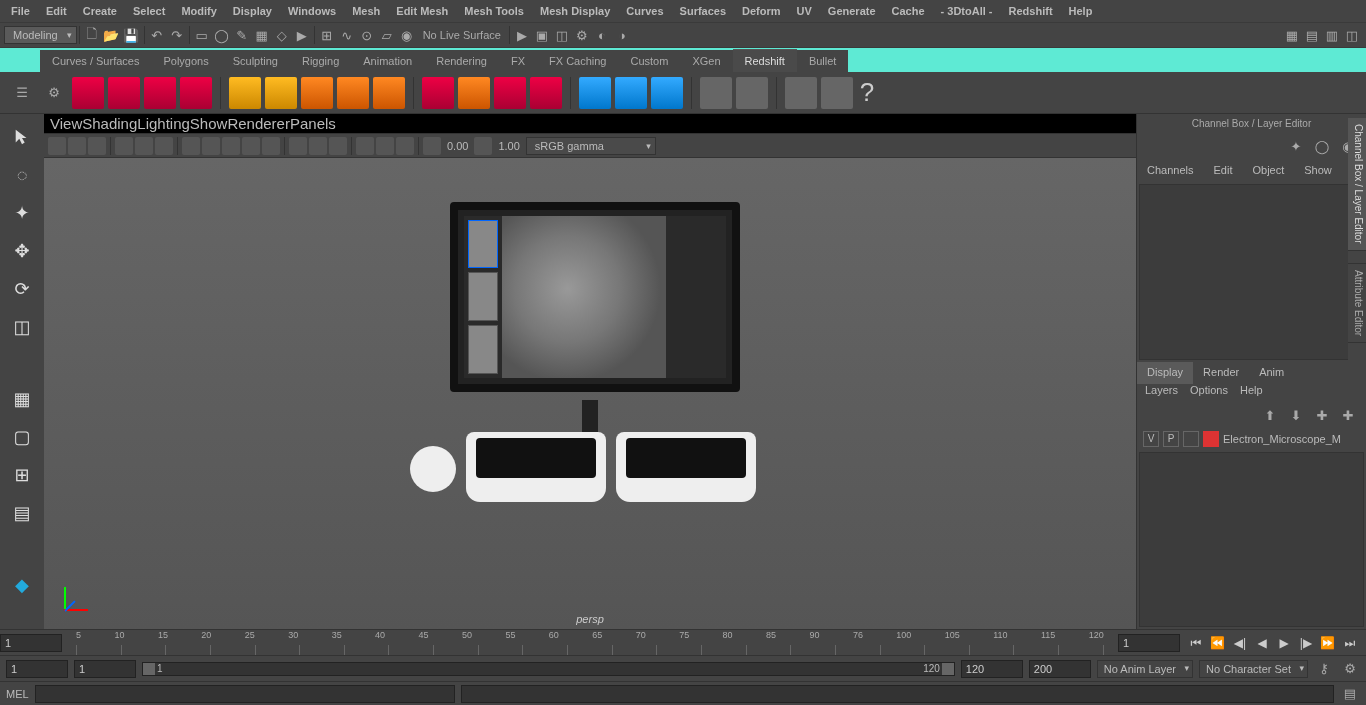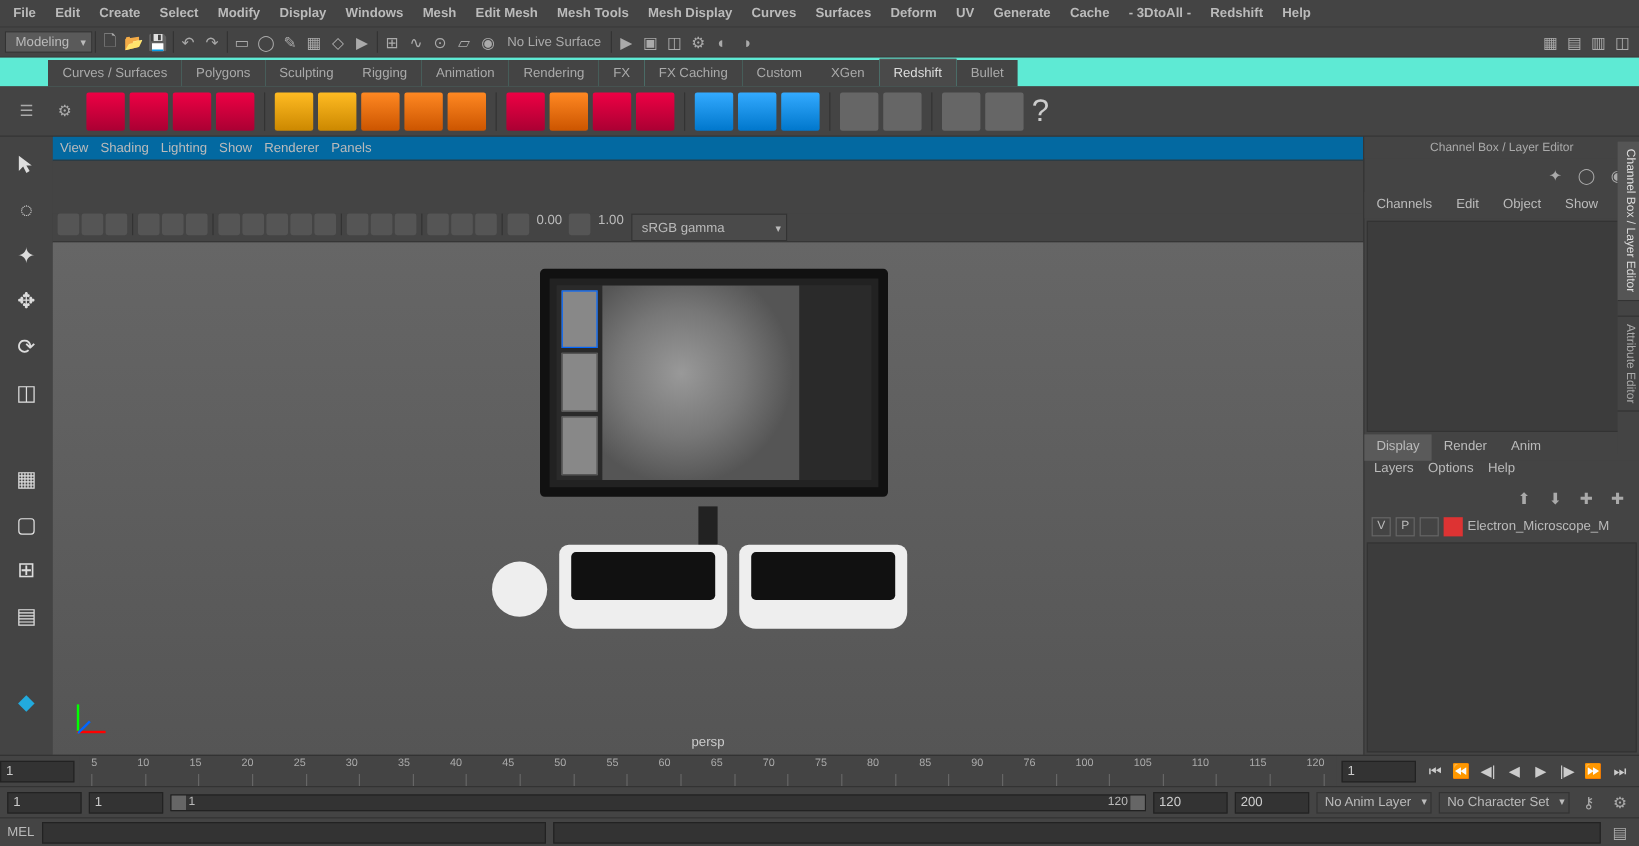--- a/index.html
+++ b/index.html
@@ -34,25 +34,25 @@
 .shelf .vsep { width:1px; height:32px; background:#333; margin:0 4px; }
 
 
 .main { display:flex; flex:1; min-height:0; }
 .ltool { width:44px; background:#444; display:flex; flex-direction:column; align-items:center; padding-top:6px; gap:4px; }
 .ltool .t { width:34px; height:34px; display:flex; align-items:center; justify-content:center; color:#ddd; font-size:18px; }
 .ltool .tgap { height:30px; }
 
 
 .center { flex:1; display:flex; flex-direction:column; min-width:0; }
-.panelmenu { display:flex; align-items:center; height:20px; background:#0369a1; padding:0 6px; gap:10px; font-size:11px; border-bottom:1px solid #333; }
-.paneltool { display:flex; height:24px; background:#444; padding:0 4px; gap:2px; border-bottom:1px solid #333;margin-top:44px; }
+.panelmenu { display:flex; align-items:center; height:20px; background:#000000; padding:0 6px; font-size:15px; border-bottom:1px solid #333; }
+.paneltool { display:flex; align-items:center; height:24px; background:#444; padding:0 4px; gap:2px; border-bottom:1px solid #333; }
 .paneltool .pi { width:18px; height:18px; background:#555; border-radius:2px; }
 .viewport { flex:1; position:relative; background:linear-gradient(#666,#555); overflow:hidden; }
-.camlabel { position:absolute; bottom:4px; left:50%; transform:translateX(-50%); color:#ccc; font-size:11px; }
+.camlabel { position:absolute; bottom:4px; left:50%; transform:translateX(-50%); color:#ccc; font-size:11px;font-style:italic; }
 .gizmo { position:absolute; left:14px; bottom:18px; width:30px; height:30px; }
 .gizmo .ax { position:absolute; left:6px; bottom:0; width:2px; height:24px; background:#0f0; }
 .gizmo .ay { position:absolute; left:6px; bottom:0; width:24px; height:2px; background:#f00; }
 .gizmo .az { position:absolute; left:6px; bottom:0; width:2px; height:14px; background:#06f; transform:rotate(45deg); transform-origin:bottom; }
 .subject { position:absolute; left:50%; top:50%; transform:translate(-50%,-60%); width:360px; height:320px; }
 .monitor { position:absolute; top:0; left:40px; width:290px; height:190px; background:#222; border:8px solid #111; border-radius:4px; }
 .screen { position:absolute; inset:6px; background:#333; display:flex; }
 .screen .thumbs { width:38px; background:#2a2a2a; display:flex; flex-direction:column; gap:4px; padding:4px; }
 .screen .thumbs div { flex:1; background:#888; border:1px solid #06f; }
 .screen .thumbs div+div { border-color:#555; }

